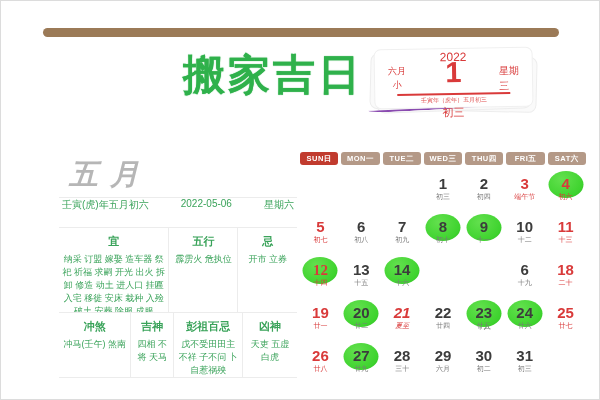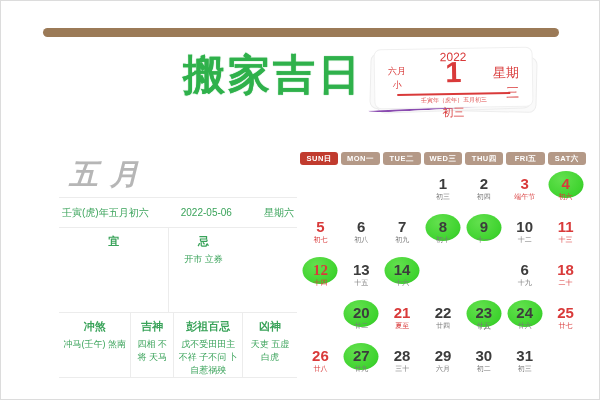--- a/index.html
+++ b/index.html
@@ -19,40 +19,40 @@
   .tearoff .page-back1,.tearoff .page-back2{position:absolute;background:#fafafa;
     border:1px solid #ededed;border-radius:8px;}
   .tearoff .page-back1{left:4px;top:8px;right:4px;height:54px;transform:rotate(1.4deg);}
   .tearoff .page-back2{left:10px;top:6px;right:10px;height:56px;transform:rotate(-2deg);}
   .tearoff .page{position:absolute;left:8px;top:1px;right:8px;height:58px;background:#fff;
     border:1px solid #f0f0f0;border-radius:7px;transform:rotate(-1deg);}
   .tearoff .year{position:absolute;top:1px;width:100%;text-align:center;
     font-size:12px;color:var(--cal-red);}
   .tearoff .month-col{position:absolute;left:13px;top:15px;font-size:9px;line-height:1.5;
     color:var(--cal-red);text-align:center;}
-  .tearoff .week-col{position:absolute;right:13px;top:15px;font-size:13px;line-height:1.5;
-    color:var(--cal-red);text-align:right;}
+  .tearoff .week-col{position:absolute;right:13px;top:15px;font-size:10px;line-height:1.5;
+    color:var(--cal-red);text-align:left;}
   .tearoff .big-day{position:absolute;top:9px;width:100%;text-align:center;
     font-size:29px;font-weight:bold;color:var(--cal-red);line-height:1;}
   .tearoff .red-rule{position:absolute;top:44px;left:22px;right:22px;
     border-top:2px solid var(--cal-red);}
   .tearoff .tiny-line{position:absolute;top:47px;width:100%;text-align:center;
     font-size:6px;color:#e05050;letter-spacing:0;}
   .tearoff .swoosh{position:absolute;left:2px;right:14px;bottom:12px;height:10px;
     border-bottom:2px solid #8a4bb0;transform:rotate(-3deg);border-radius:0 0 50% 20%;}
   .tearoff .bottom-lunar{position:absolute;top:58px;width:100%;text-align:center;
     font-size:11px;color:var(--cal-red);}
   
   .almanac{position:absolute;left:58px;top:154px;width:238px;color:var(--text-green);}
   .alm-head{position:relative;height:42px;}
   .alm-month{position:absolute;left:10px;top:0px;font-family:"DejaVu Serif",serif;
     font-style:italic;font-size:29px;color:#b6b6b6;letter-spacing:12px;font-weight:bold;}
   .alm-title{position:absolute;left:88px;top:14px;font-size:11px;font-weight:bold;}
   .hline{border-top:1px solid #ececec;}
-  .date-row{display:flex;justify-content:space-between;align-items:center;
+  .date-row{display:flex;justify-content:space-between;
     height:29px;font-size:10px;padding:0 3px;}
   .sec{display:grid;overflow:hidden;}
   .sec1{grid-template-columns:46% 29% 25%;height:84px;}
   .sec2{grid-template-columns:30% 18% 29% 23%;height:64px;}
   .sec .col{padding:0 3px;box-sizing:border-box;}
   .sec .col + .col{border-left:1px solid #ececec;}
   .sec .col-h{text-align:center;font-size:11px;font-weight:bold;margin:6px 0 4px;}
   .sec .col-t{text-align:center;font-size:9px;line-height:1.45;}
   
   .calendar{position:absolute;left:299px;top:151px;width:286px;}
@@ -105,20 +105,25 @@
   <div class="hline"></div>
   <div class="date-row">
     <span>壬寅(虎)年五月初六</span>
     <span>2022-05-06</span>
     <span>星期六</span>
   </div>
   <div class="hline"></div>
   <div class="sec sec1">
       <div class="col">
         <div class="col-h">宜</div>
+        <div class="col-t">纳采 订盟 嫁娶 造车器 祭祀 祈福 求嗣 开光 出火 拆卸 修造 动土 进人口 挂匾 入宅 移徙 安床 栽种 入殓 破土 安葬 除服 成服</div>
+      </div>
+      <div class="col">
+        <div class="col-h">五行</div>
+        <div class="col-t">霹雳火 危执位</div>
       </div>
       <div class="col">
         <div class="col-h">忌</div>
         <div class="col-t">开市 立券</div>
       </div>
     </div>
   <div class="hline"></div>
   <div class="sec sec2">
       <div class="col">
         <div class="col-h">冲煞</div>
@@ -212,25 +217,29 @@
         <div class="lunar">十八</div>
       </div>
       <div class="day" style="grid-area: 3 / 6;">
         <div class="num">6</div>
         <div class="lunar">十九</div>
       </div>
       <div class="day red" style="grid-area: 3 / 7;">
         <div class="num">18</div>
         <div class="lunar">二十</div>
       </div>
+      <div class="day red" style="grid-area: 4 / 1;">
+        <div class="num">19</div>
+        <div class="lunar">廿一</div>
+      </div>
       <div class="day circled" style="grid-area: 4 / 2;">
         <div class="num">20</div>
         <div class="lunar">廿二</div>
       </div>
-      <div class="day red" style="grid-area: 4 / 3;">
+      <div class="day red" style="grid-area: 4 / 3; font-style: italic;">
         <div class="num">21</div>
         <div class="lunar">夏至</div>
       </div>
       <div class="day" style="grid-area: 4 / 4;">
         <div class="num">22</div>
         <div class="lunar">廿四</div>
       </div>
       <div class="day circled" style="grid-area: 4 / 5;">
         <div class="num">23</div>
         <div class="lunar">廿五</div>

